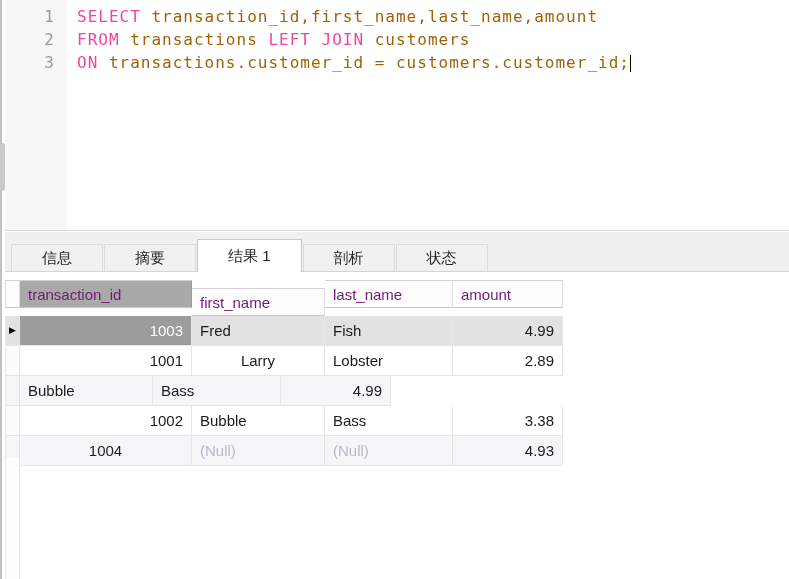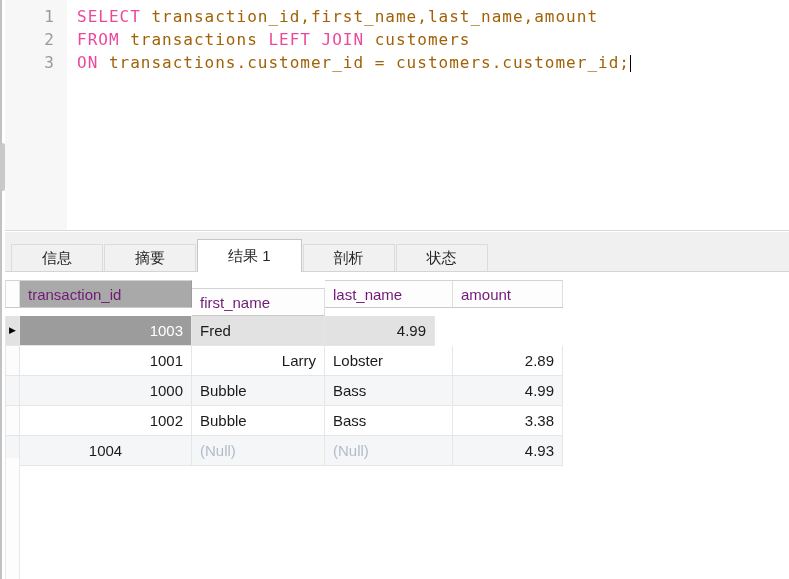--- a/index.html
+++ b/index.html
@@ -97,32 +97,32 @@
           <div class="hcell" style="width: 128px;">last_name</div>
           <div class="hcell" style="width: 110px;">amount</div>
         </div>
       <div>
           <div class="grow sel">
             <div class="gcell gut">
               <span class="tri">▶</span>
             </div>
             <div class="gcell cellsel" style="width: 172px; text-align: right;">1003</div>
             <div class="gcell" style="width: 133px; text-align: left;">Fred</div>
+            <div class="gcell" style="width: 128px; text-align: left;">Fish</div>
             <div class="gcell" style="width: 110px; text-align: right;">4.99</div>
           </div>
           <div class="grow">
             <div class="gcell gut"></div>
             <div class="gcell" style="width: 172px; text-align: right;">1001</div>
-            <div class="gcell" style="width: 133px; text-align: right;">Larry</div>
+            <div class="gcell" style="width: 133px; text-align: center;">Larry</div>
             <div class="gcell" style="width: 128px; text-align: left;">Lobster</div>
             <div class="gcell" style="width: 110px; text-align: right;">2.89</div>
           </div>
           <div class="grow alt">
             <div class="gcell gut"></div>
-            <div class="gcell" style="width: 172px; text-align: right;">1000</div>
             <div class="gcell" style="width: 133px; text-align: left;">Bubble</div>
             <div class="gcell" style="width: 128px; text-align: left;">Bass</div>
             <div class="gcell" style="width: 110px; text-align: right;">4.99</div>
           </div>
           <div class="grow">
             <div class="gcell gut"></div>
             <div class="gcell" style="width: 172px; text-align: right;">1002</div>
             <div class="gcell" style="width: 133px; text-align: left;">Bubble</div>
             <div class="gcell" style="width: 128px; text-align: left;">Bass</div>
             <div class="gcell" style="width: 110px; text-align: right;">3.38</div>

